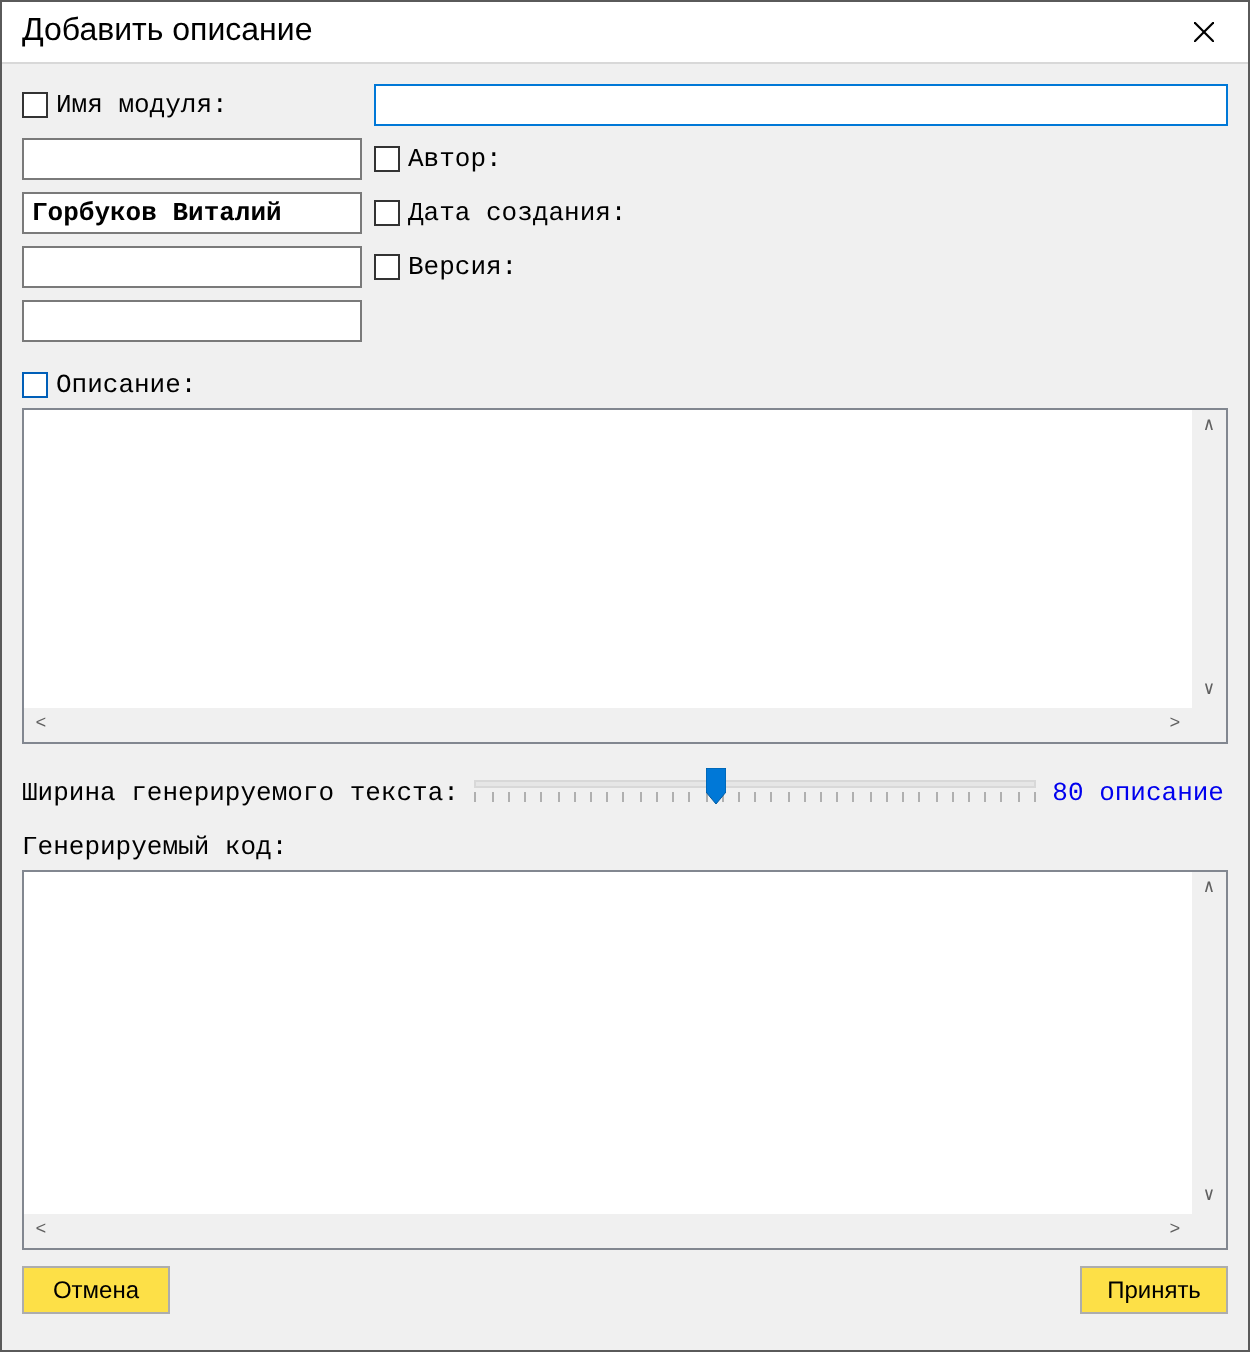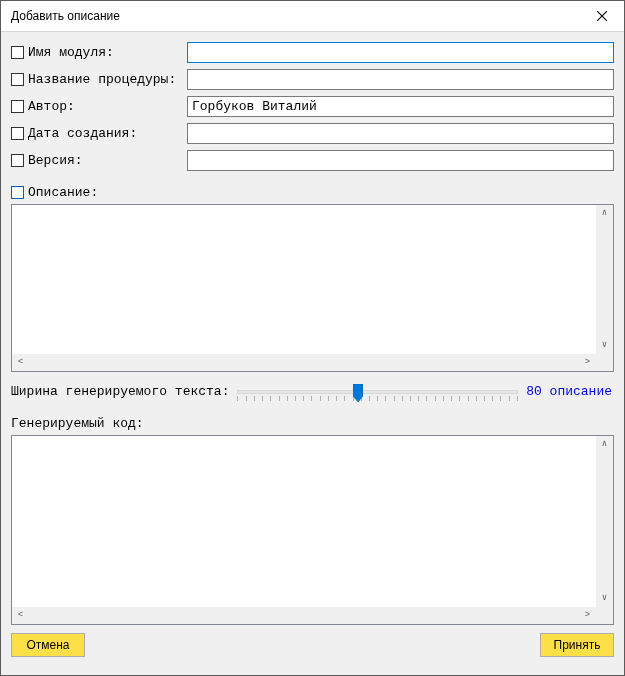--- a/index.html
+++ b/index.html
@@ -23,21 +23,21 @@
     background: #f0f0f0;
   }
   .titlebar {
     height: 30px;
     background: #ffffff;
     border-bottom: 1px solid #d8d8d8;
     display: flex;
     align-items: center;
     padding: 0 2px 0 10px;
     font-family: "Segoe UI", Tahoma, sans-serif;
-    font-size: 12px;
+    font-size: 16px;
   }
   .titlebar .title {
     flex: 1;
   }
   .titlebar .close {
     width: 40px;
     height: 28px;
     display: flex;
     align-items: center;
     justify-content: center;
@@ -83,20 +83,21 @@
   .txt {
     height: 21px;
     border: 1px solid #7a7a7a;
     background: #fff;
     box-sizing: border-box;
     padding: 0 4px;
     font-family: Consolas, "Courier New", monospace;
     font-size: 13px;
     width: 100%;
     outline: none;
+    font-weight: bold;
   }
   .txt.focused {
     border-color: #0078d7;
   }
   .desc-label {
     display: flex;
     align-items: center;
     gap: 4px;
     margin-top: 14px;
     margin-bottom: 4px;
@@ -170,21 +171,21 @@
   .corner {
     position: absolute;
     right: 0;
     bottom: 0;
     width: 17px;
     height: 17px;
     background: #f0f0f0;
   }
   .slider-row {
     display: flex;
-    align-items: flex-start;
+    align-items: center;
     gap: 8px;
     margin: 12px 0 8px 0;
   }
   .slider-label {
     white-space: nowrap;
   }
   .slider {
     flex: 1;
     height: 24px;
     position: relative;
@@ -266,24 +267,20 @@
   <div class="content">
 
     <div class="form-grid">
 
       <div class="field-label">
         <span class="chk"></span>
         <span>Имя модуля:</span>
       </div>
       <input type="text" class="txt focused" value="" style="">
 
-      <div class="field-label">
-        <span class="chk"></span>
-        <span>Название процедуры:</span>
-      </div>
       <input type="text" class="txt" value="" style="">
 
       <div class="field-label">
         <span class="chk"></span>
         <span>Автор:</span>
       </div>
       <input type="text" class="txt" value="Горбуков Виталий" style="">
 
       <div class="field-label">
         <span class="chk"></span>

